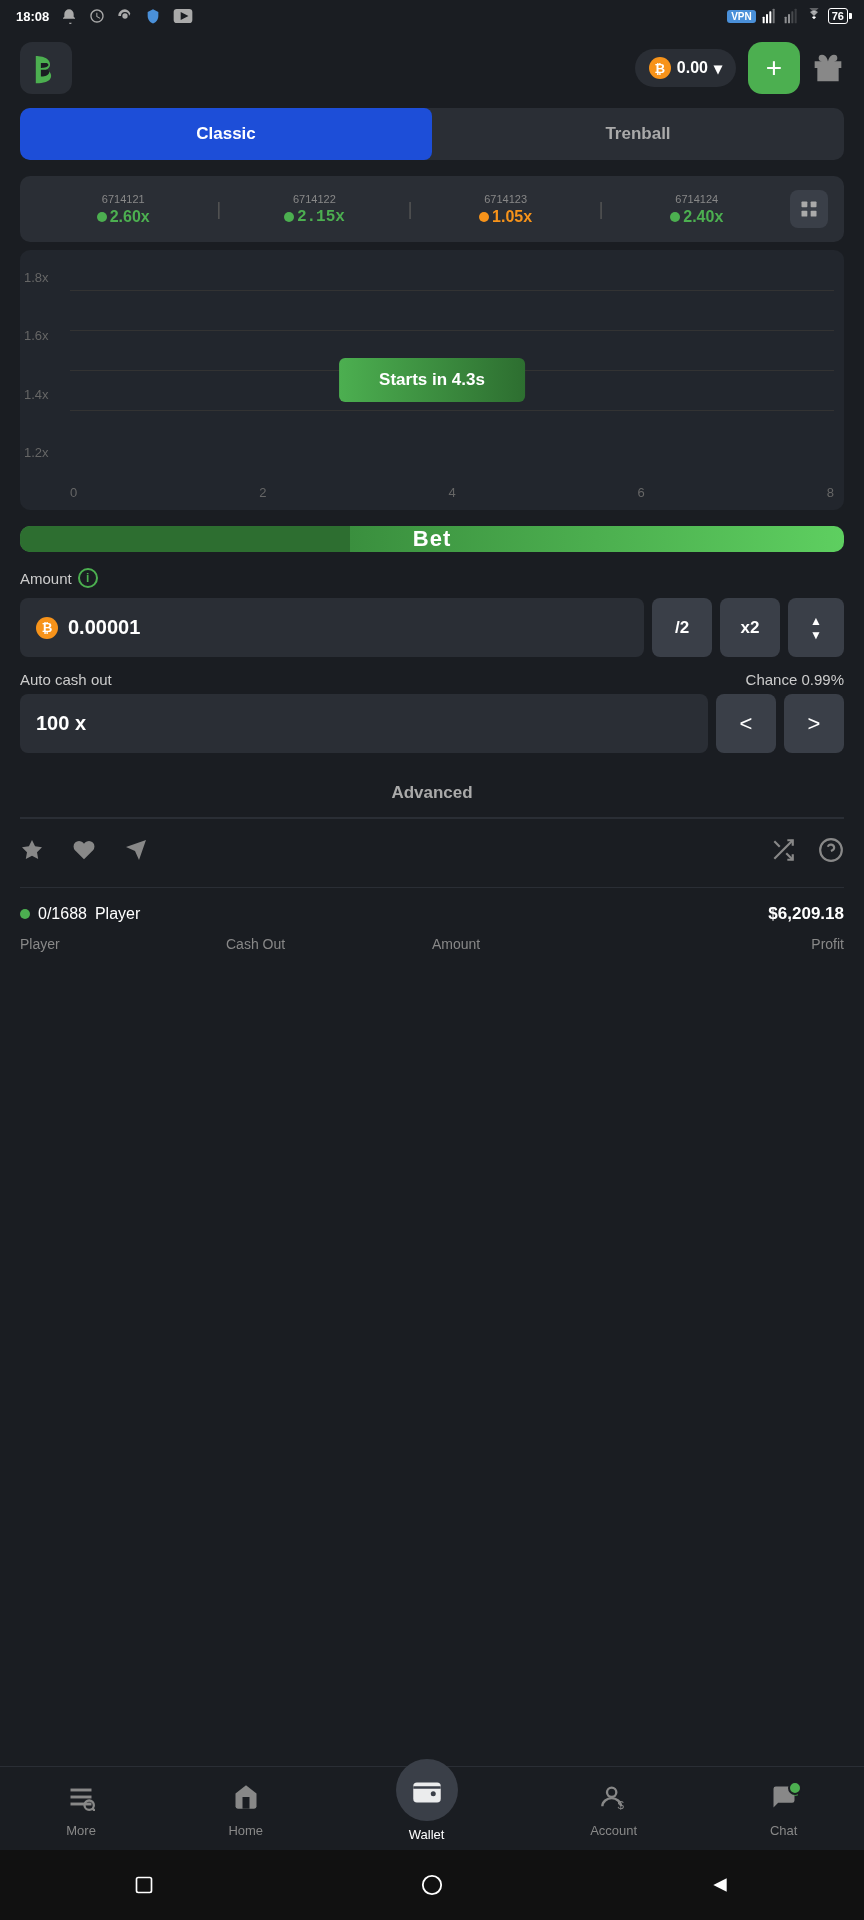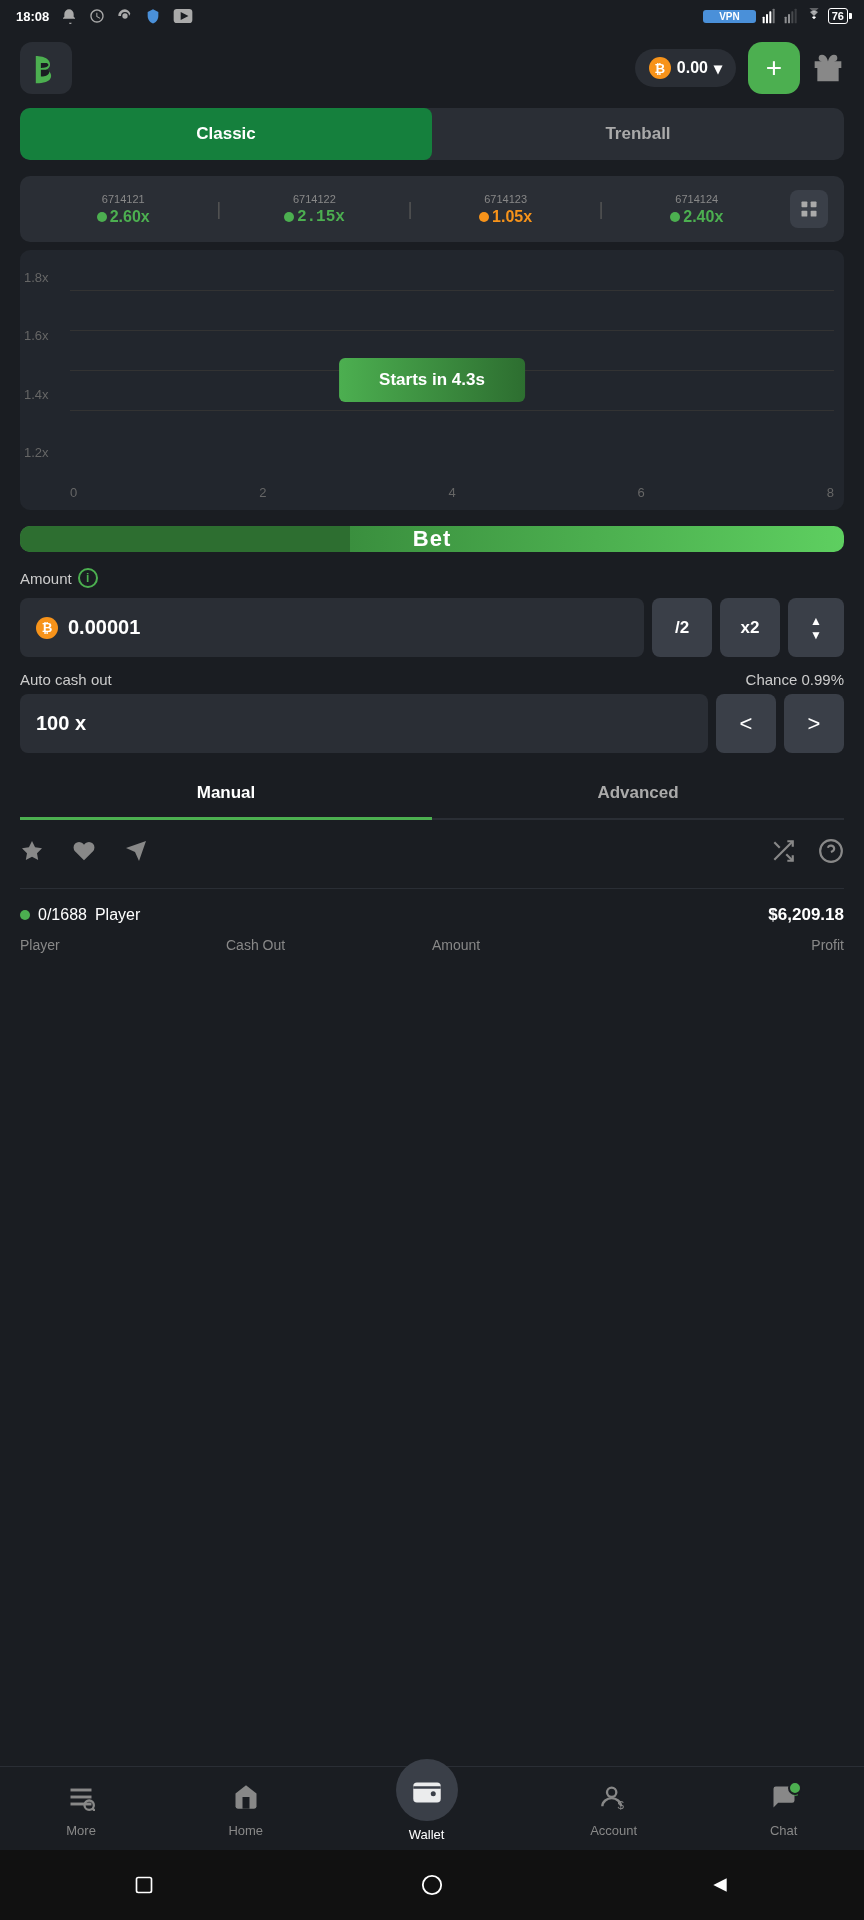--- a/index.html
+++ b/index.html
@@ -24,21 +24,21 @@
       font-weight: 600;
     }
     .status-left { display: flex; align-items: center; gap: 12px; }
     .status-right { display: flex; align-items: center; gap: 6px; }
     .status-right svg { width: 16px; height: 16px; fill: #fff; }
     .vpn-badge {
       background: #4a90d9;
       color: #fff;
       font-size: 10px;
       font-weight: 700;
-      padding: 1px 16px;
+      padding: 1px 4px;
       border-radius: 3px;
     }
     .battery-indicator {
       display: flex; align-items: center; gap: 2px;
       border: 1.5px solid #fff;
       border-radius: 3px;
       padding: 1px 3px;
       font-size: 11px;
       position: relative;
     }
@@ -133,21 +133,21 @@
     .game-tab {
       flex: 1;
       text-align: center;
       padding: 16px;
       font-size: 17px;
       font-weight: 600;
       cursor: pointer;
       color: #aaa;
     }
     .game-tab.active {
-      background: #15803d;
+      background: #1d4ed8;
       color: #fff;
       border-radius: 8px;
     }
 
     
     .round-history {
       margin: 16px 20px 8px;
       background: #2a2e35;
       border-radius: 10px;
       padding: 14px 16px;
@@ -724,21 +724,20 @@
       <span style="font-weight:700; font-size:20px;">
         <span>100</span>&nbsp;<span>x</span>
       </span>
     </div>
     <button class="nav-btn">&lt;</button>
     <button class="nav-btn">&gt;</button>
   </div>
 </div>
 
 <div class="mode-tabs">
-  <div class="mode-tab active">Manual</div>
   <div class="mode-tab">Advanced</div>
 </div>
 
 <div class="action-icons">
   <button class="action-icon">
     <svg width="24" height="24" viewBox="0 0 24 24" fill="#888">
       <path d="M12 2l3.09 6.26L22 9.27l-5 4.87 1.18 6.88L12 17.77l-6.18 3.25L7 14.14 2 9.27l6.91-1.01L12 2z"></path>
     </svg>
   </button>
   <button class="action-icon">

